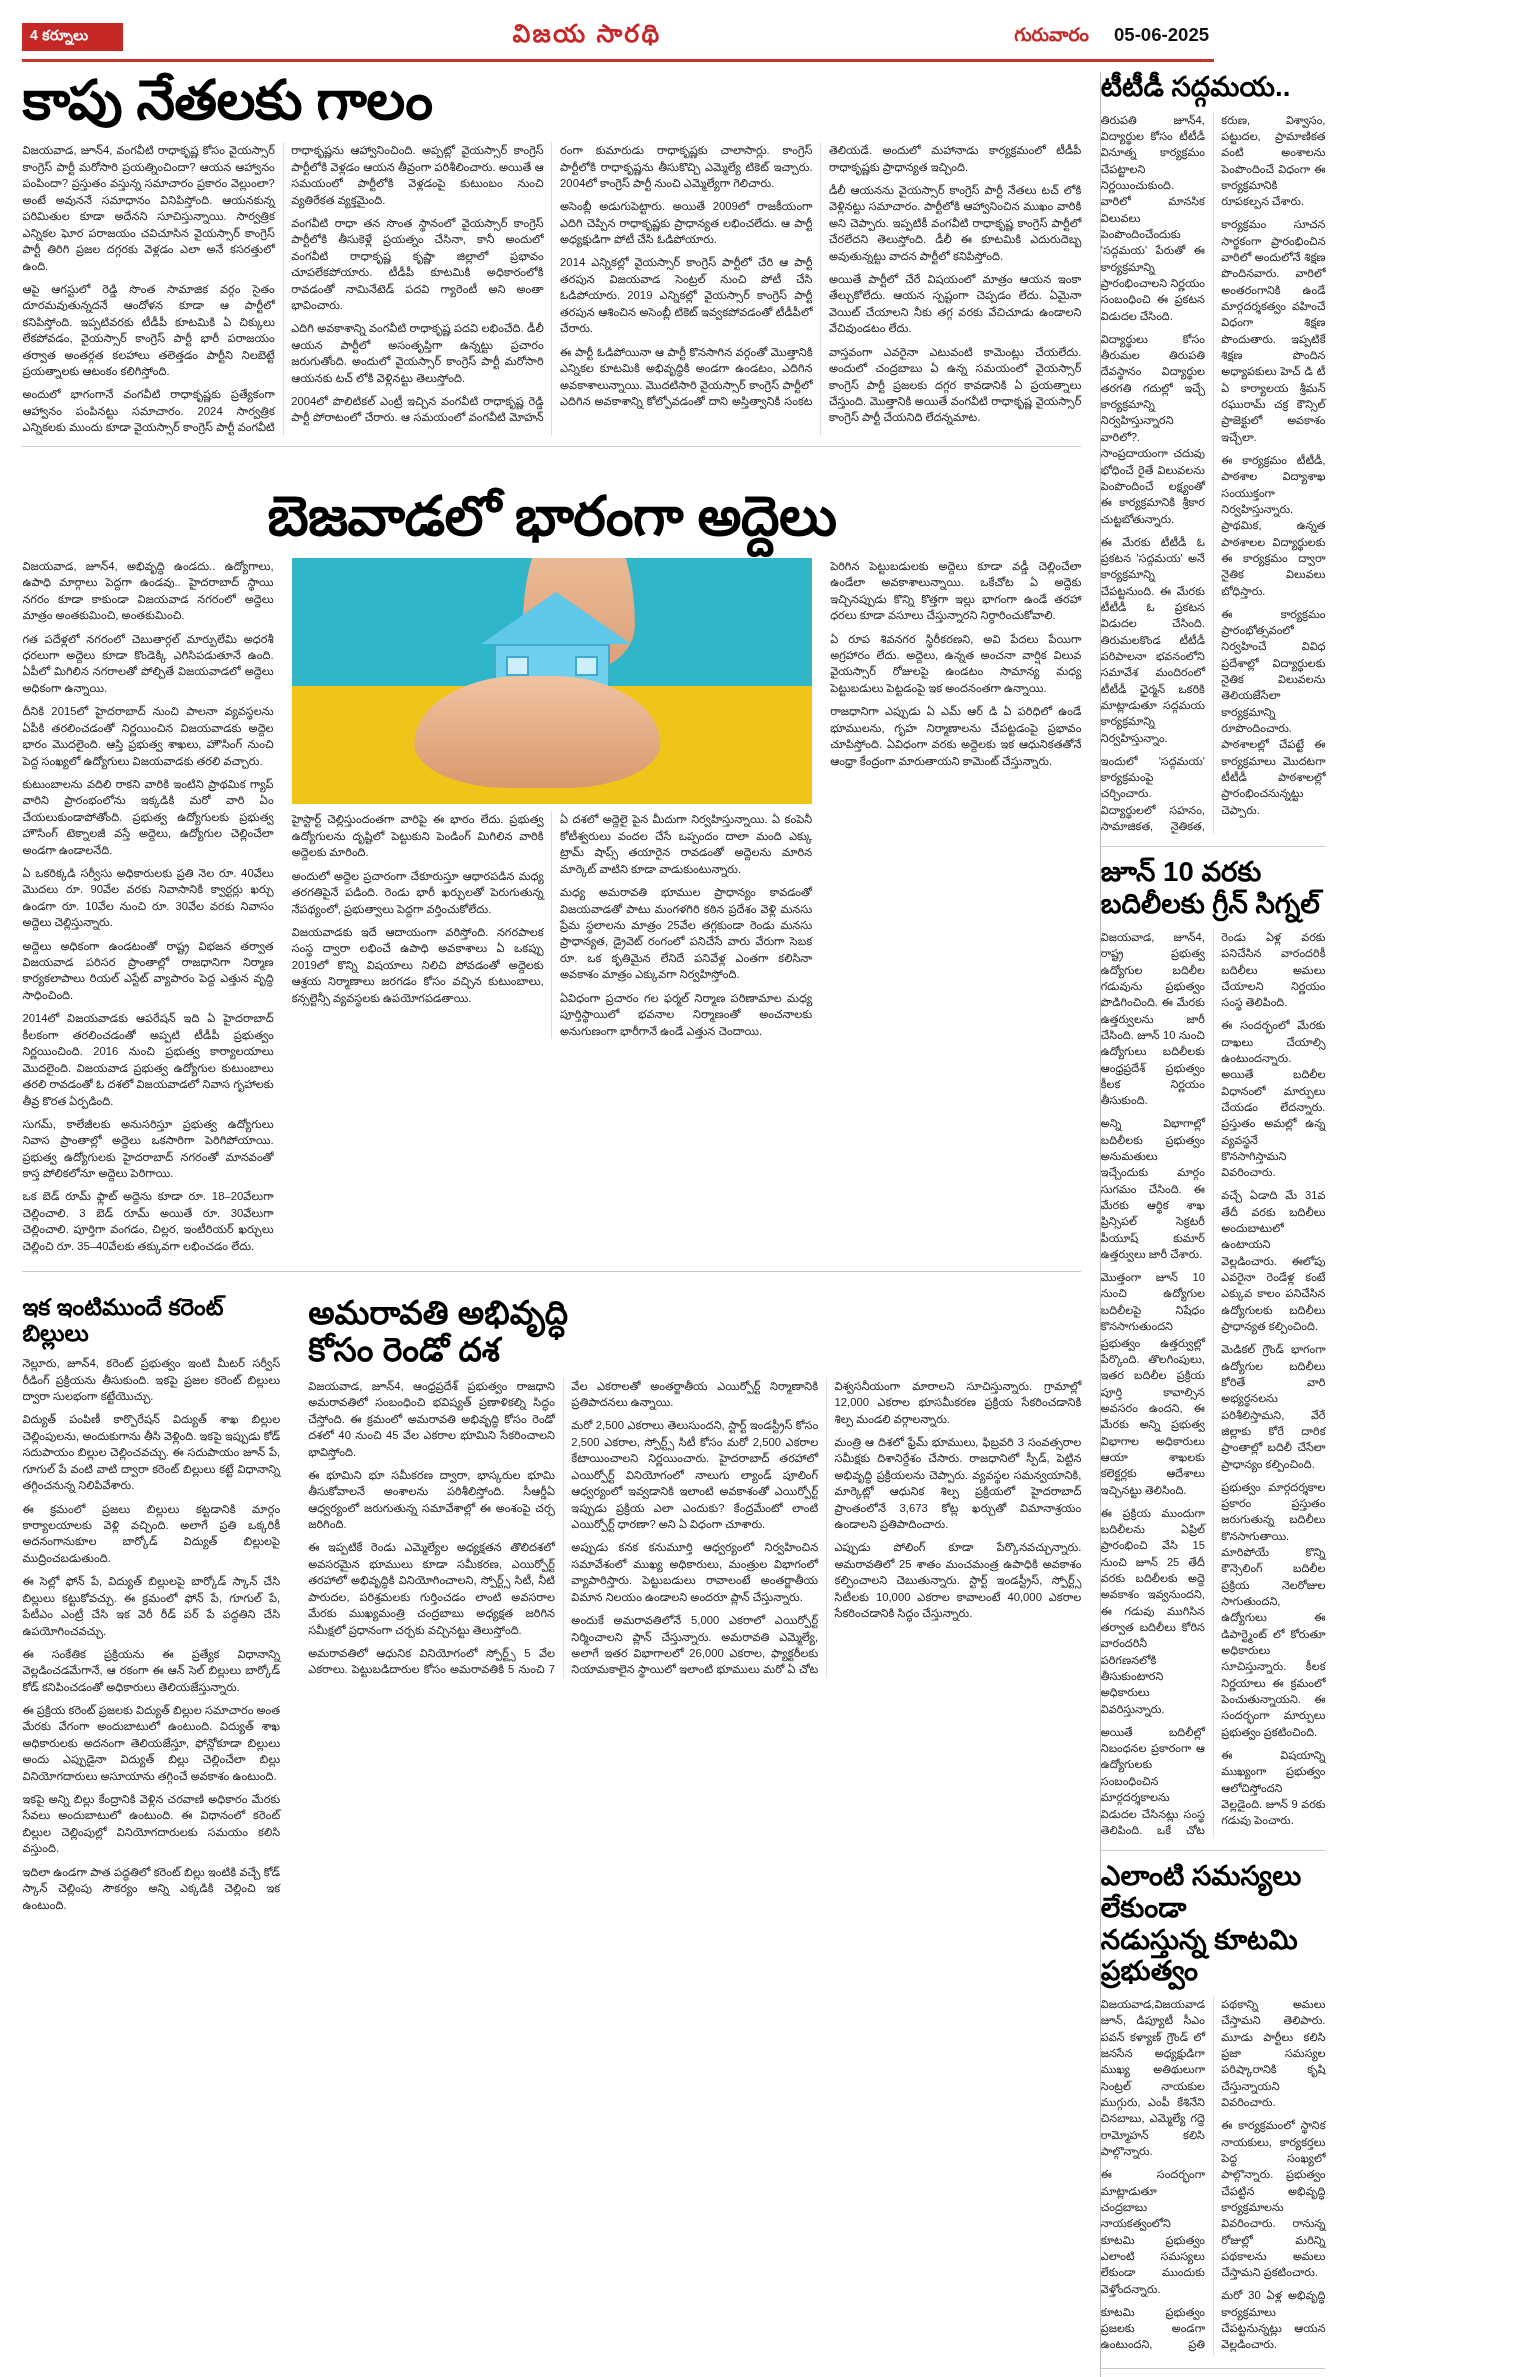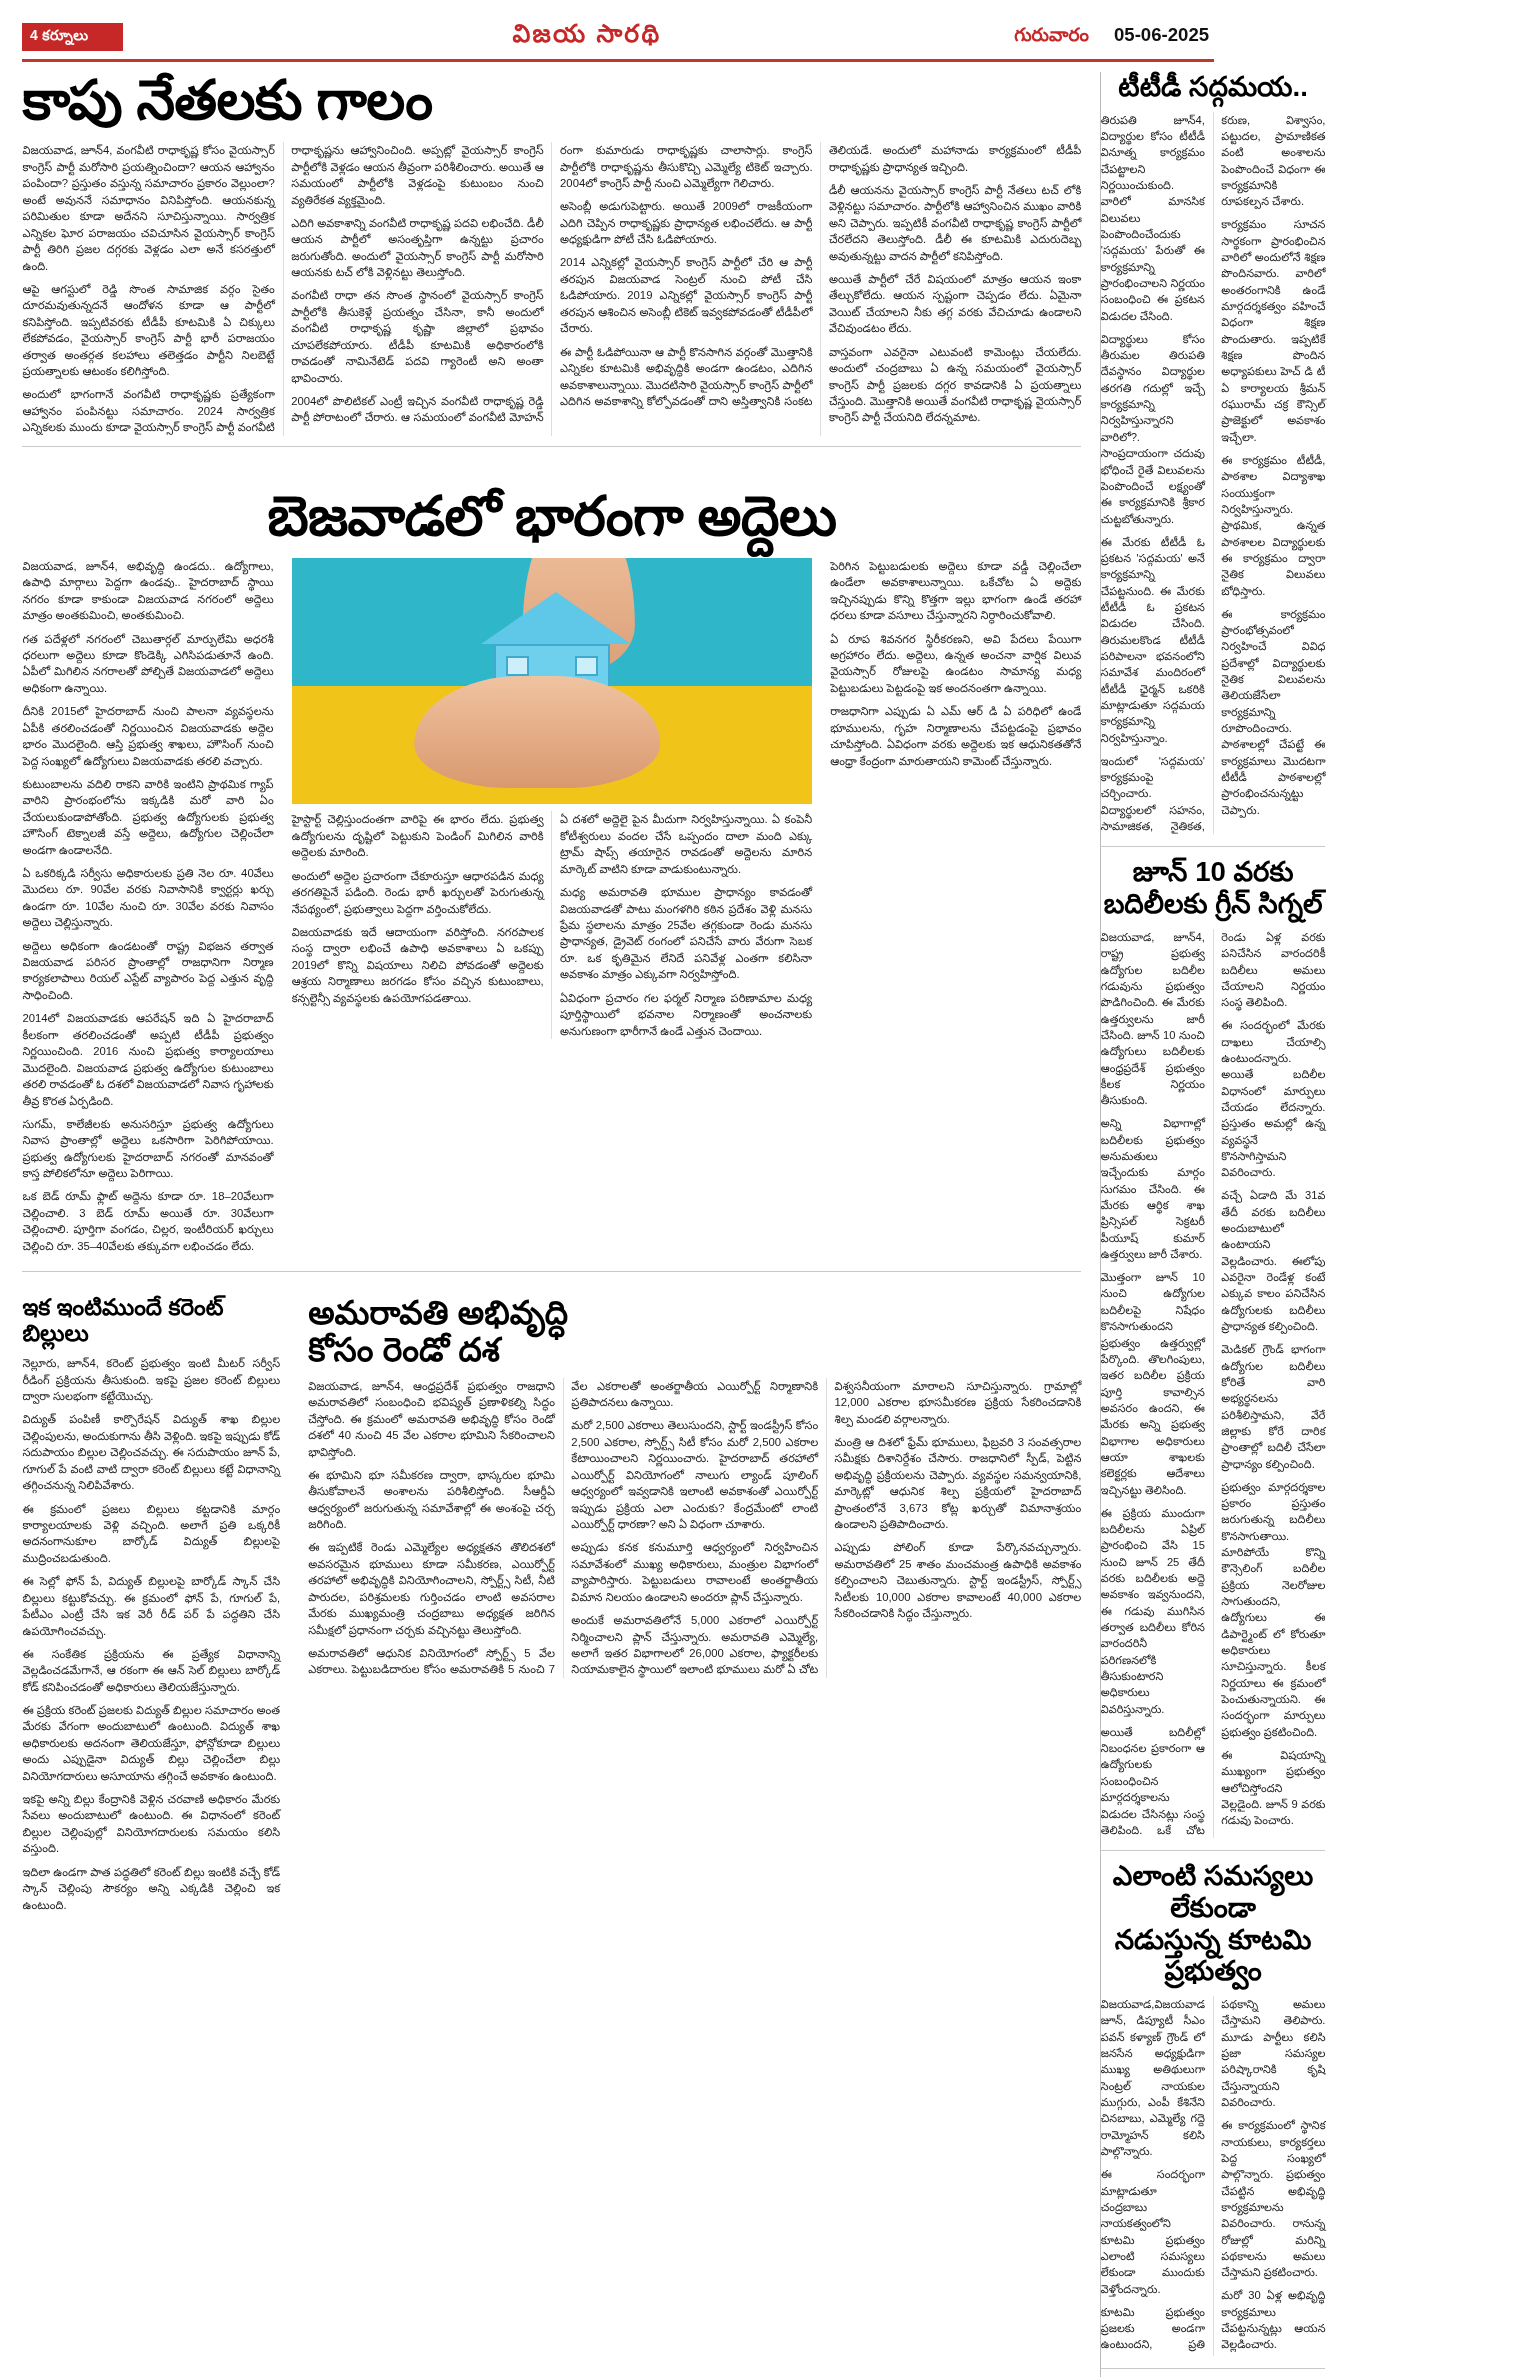--- a/index.html
+++ b/index.html
@@ -86,21 +86,20 @@
     margin: 13.4px 0 9px 0;
     font-weight: bold;
     color: #000;
   }
   h2.sub-headline.left { text-align: left; }
   h3.right-headline {
     font-size: 27.6px;
     line-height: 1.15;
     margin: 1.5px 0 9px 0;
     font-weight: bold;
-    text-align: center;
     color: #000;
   }
 
   
   .cols-4 { column-count: 4; column-gap: 16.4px; column-rule: 0.7px solid #ddd; }
   .cols-3 { column-count: 3; column-gap: 16.4px; column-rule: 0.7px solid #ddd; }
   .cols-2 { column-count: 2; column-gap: 16.4px; column-rule: 0.7px solid #ddd; }
   p.body {
     font-size: 11.3px;
     line-height: 1.46;
@@ -205,22 +204,22 @@
   <div class="grid">
 
     <div class="main-col">
 
       <div class="sec">
         <h1 class="headline">కాపు నేతలకు గాలం</h1>
         <div class="cols-4">
           <p class="body">విజయవాడ, జూన్4, వంగవీటి రాధాకృష్ణ కోసం వైయస్సార్ కాంగ్రెస్ పార్టీ మరోసారి ప్రయత్నించిందా? ఆయన ఆహ్వానం పంపిందా? ప్రస్తుతం వస్తున్న సమాచారం ప్రకారం వెల్లుంలా? అంటే అవుననే సమాధానం వినిపిస్తోంది. ఆయనకున్న పరిమితుల కూడా అదేనని సూచిస్తున్నాయి. సార్వత్రిక ఎన్నికల ఘోర పరాజయం చవిచూసిన వైయస్సార్ కాంగ్రెస్ పార్టీ తిరిగి ప్రజల దగ్గరకు వెళ్లడం ఎలా అనే కసరత్తులో ఉంది.</p>
           <p class="body">ఆపై ఆగస్టులో రెడ్డి సొంత సామాజిక వర్గం సైతం దూరమవుతున్నదనే ఆందోళన కూడా ఆ పార్టీలో కనిపిస్తోంది. ఇప్పటివరకు టీడీపీ కూటమికి ఏ చిక్కులు లేకపోవడం, వైయస్సార్ కాంగ్రెస్ పార్టీ భారీ పరాజయం తర్వాత అంతర్గత కలహాలు తలెత్తడం పార్టీని నిలబెట్టే ప్రయత్నాలకు ఆటంకం కలిగిస్తోంది.</p>
           <p class="body">అందులో భాగంగానే వంగవీటి రాధాకృష్ణకు ప్రత్యేకంగా ఆహ్వానం పంపినట్టు సమాచారం. 2024 సార్వత్రిక ఎన్నికలకు ముందు కూడా వైయస్సార్ కాంగ్రెస్ పార్టీ వంగవీటి రాధాకృష్ణను ఆహ్వానించింది. అప్పట్లో వైయస్సార్ కాంగ్రెస్ పార్టీలోకి వెళ్లడం ఆయన తీవ్రంగా పరిశీలించారు. అయితే ఆ సమయంలో పార్టీలోకి వెళ్లడంపై కుటుంబం నుంచి వ్యతిరేకత వ్యక్తమైంది.</p>
+          <p class="body">వంగవీటి రాధా తన సొంత స్థానంలో వైయస్సార్ కాంగ్రెస్ పార్టీలోకి తీసుకెళ్లే ప్రయత్నం చేసినా, కానీ అందులో వంగవీటి రాధాకృష్ణ కృష్ణా జిల్లాలో ప్రభావం చూపలేకపోయారు. టీడీపీ కూటమికి అధికారంలోకి రావడంతో నామినేటెడ్ పదవి గ్యారెంటీ అని అంతా భావించారు.</p>
           <p class="body">ఎదిగి అవకాశాన్ని వంగవీటి రాధాకృష్ణ పదవి లభించేది. డీలీ ఆయన పార్టీలో అసంతృప్తిగా ఉన్నట్టు ప్రచారం జరుగుతోంది. అందులో వైయస్సార్ కాంగ్రెస్ పార్టీ మరోసారి ఆయనకు టచ్ లోకి వెళ్లినట్టు తెలుస్తోంది.</p>
-          <p class="body">వంగవీటి రాధా తన సొంత స్థానంలో వైయస్సార్ కాంగ్రెస్ పార్టీలోకి తీసుకెళ్లే ప్రయత్నం చేసినా, కానీ అందులో వంగవీటి రాధాకృష్ణ కృష్ణా జిల్లాలో ప్రభావం చూపలేకపోయారు. టీడీపీ కూటమికి అధికారంలోకి రావడంతో నామినేటెడ్ పదవి గ్యారెంటీ అని అంతా భావించారు.</p>
           <p class="body">2004లో పొలిటికల్ ఎంట్రీ ఇచ్చిన వంగవీటి రాధాకృష్ణ రెడ్డి పార్టీ పోరాటంలో చేరారు. ఆ సమయంలో వంగవీటి మోహన్ రంగా కుమారుడు రాధాకృష్ణకు చాలాసార్లు. కాంగ్రెస్ పార్టీలోకి రాధాకృష్ణను తీసుకొచ్చి ఎమ్మెల్యే టికెట్ ఇచ్చారు. 2004లో కాంగ్రెస్ పార్టీ నుంచి ఎమ్మెల్యేగా గెలిచారు.</p>
           <p class="body">అసెంబ్లీ అడుగుపెట్టారు. అయితే 2009లో రాజకీయంగా ఎదిగి చెప్పిన రాధాకృష్ణకు ప్రాధాన్యత లభించలేదు. ఆ పార్టీ అధ్యక్షుడిగా పోటీ చేసి ఓడిపోయారు.</p>
           <p class="body">2014 ఎన్నికల్లో వైయస్సార్ కాంగ్రెస్ పార్టీలో చేరి ఆ పార్టీ తరపున విజయవాడ సెంట్రల్ నుంచి పోటీ చేసి ఓడిపోయారు. 2019 ఎన్నికల్లో వైయస్సార్ కాంగ్రెస్ పార్టీ తరపున ఆశించిన అసెంబ్లీ టికెట్ ఇవ్వకపోవడంతో టీడీపీలో చేరారు.</p>
           <p class="body">ఈ పార్టీ ఓడిపోయినా ఆ పార్టీ కొనసాగిన వర్గంతో మొత్తానికి ఎన్నికల కూటమికి అభివృద్ధికి అండగా ఉండటం, ఎదిగిన అవకాశాలున్నాయి. మొదటిసారి వైయస్సార్ కాంగ్రెస్ పార్టీలో ఎదిగిన అవకాశాన్ని కోల్పోవడంతో దాని అస్తిత్వానికి సంకట తెలియడే. అందులో మహానాడు కార్యక్రమంలో టీడీపీ రాధాకృష్ణకు ప్రాధాన్యత ఇచ్చింది.</p>
           <p class="body">డీలీ ఆయనను వైయస్సార్ కాంగ్రెస్ పార్టీ నేతలు టచ్ లోకి వెళ్లినట్టు సమాచారం. పార్టీలోకి ఆహ్వానించిన ముఖం వారికి అని చెప్పారు. ఇప్పటికీ వంగవీటి రాధాకృష్ణ కాంగ్రెస్ పార్టీలో చేరలేదని తెలుస్తోంది. డీలీ ఈ కూటమికి ఎదురుదెబ్బ అవుతున్నట్టు వాదన పార్టీలో కనిపిస్తోంది.</p>
           <p class="body">అయితే పార్టీలో చేరే విషయంలో మాత్రం ఆయన ఇంకా తేల్చుకోలేదు. ఆయన స్పష్టంగా చెప్పడం లేదు. ఏమైనా వెయిట్ చేయాలని నీకు తగ్గ వరకు వేచిచూడు ఉండాలని వేచివుండటం లేదు.</p>
           <p class="body">వాస్తవంగా ఎవరైనా ఎటువంటి కామెంట్లు చేయలేదు. అందులో చంద్రబాబు ఏ ఉన్న సమయంలో వైయస్సార్ కాంగ్రెస్ పార్టీ ప్రజలకు దగ్గర కావడానికి ఏ ప్రయత్నాలు చేస్తుంది. మొత్తానికి అయితే వంగవీటి రాధాకృష్ణ వైయస్సార్ కాంగ్రెస్ పార్టీ చేయనిది లేదన్నమాట.</p>
         </div>
       </div>
 

